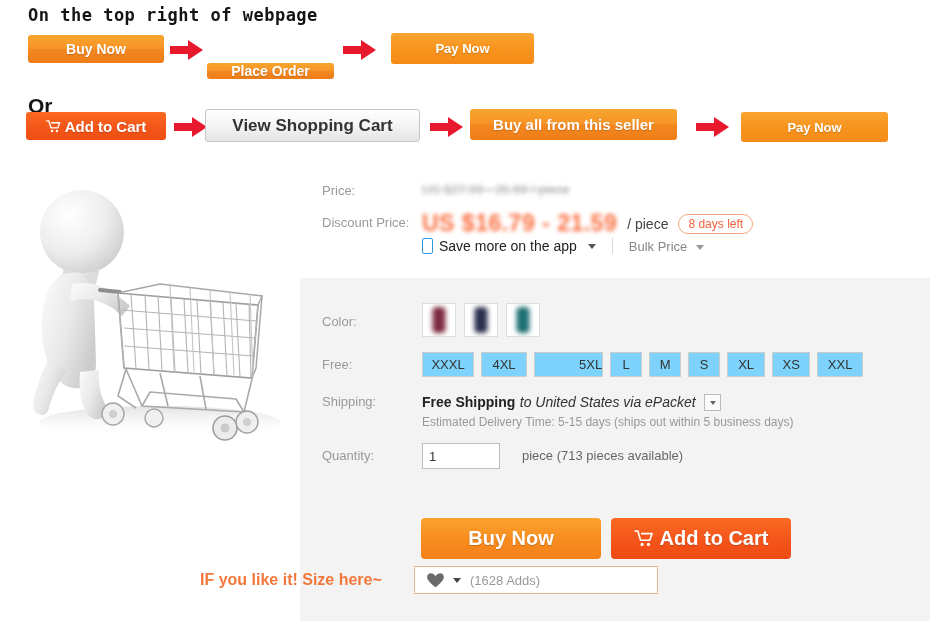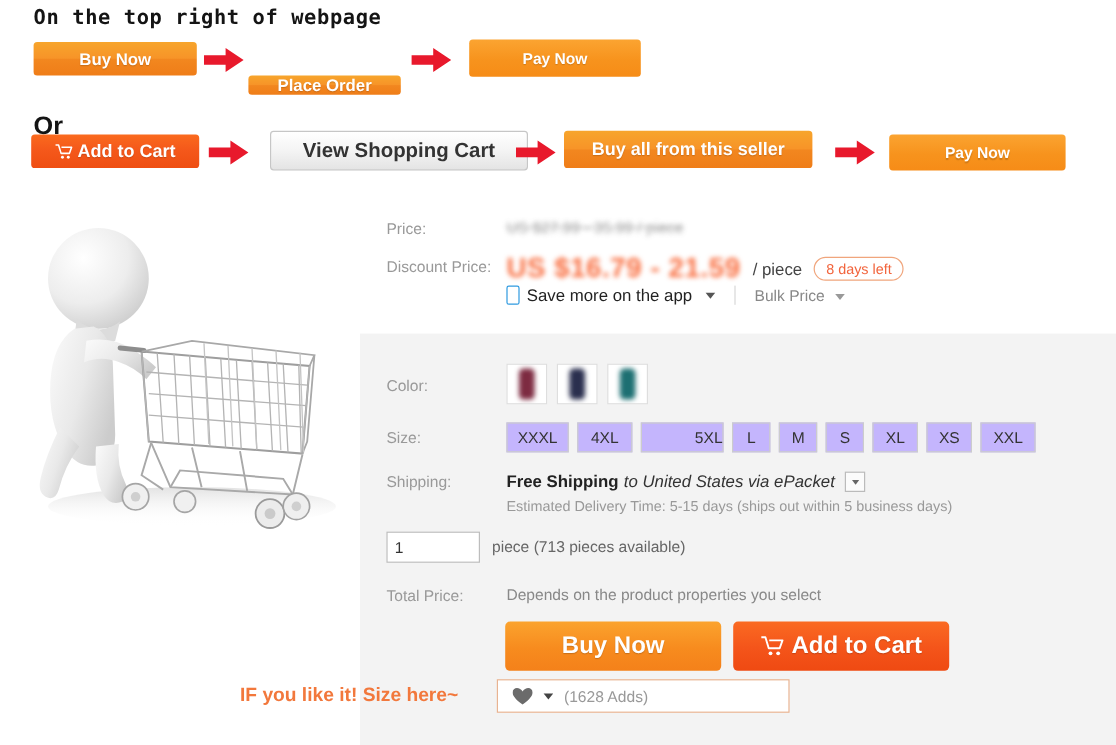--- a/index.html
+++ b/index.html
@@ -182,21 +182,21 @@
     top: 3px;
     transform: translateX(-50%);
     width: 13px;
     height: 26px;
     border-radius: 4px;
     filter: blur(2.4px);
   }
 
   .size-chip {
     border: 1px solid #cccccc;
-    background: #c4b5fd;
+    background: #7dd3fc;
     color: #333333;
     font-size: 13px;
     padding: 4px 0;
     min-width: 30px;
     text-align: center;
     margin-right: 7px;
     box-sizing: border-box;
   }
 
   .ship-strong {
@@ -228,21 +228,21 @@
     width: 78px;
     height: 26px;
     border: 1px solid #bdbdbd;
     background: #ffffff;
     font-size: 13px;
     color: #333333;
     padding: 0 6px;
     box-sizing: border-box;
     font-family: "Liberation Sans", sans-serif;
   }
-  .qty-note { color: #666666; font-size: 13px; margin-left: 10px; line-height: 26px; }
+  .qty-note { color: #666666; font-size: 13px; margin-left: 22px; line-height: 26px; }
   .total-note { color: #888888; font-size: 13px; }
 
   .cta {
     position: absolute;
     display: flex;
     align-items: center;
     justify-content: center;
     gap: 6px;
     color: #ffffff;
     font-weight: bold;
@@ -313,21 +313,21 @@
       <circle cx="7.2" cy="13.6" r="1.5" fill="#ffffff"></circle>
       <circle cx="13.2" cy="13.6" r="1.5" fill="#ffffff"></circle>
     </svg>
     <span>Add to Cart</span>
   </div>
 
   <svg class="arrow" style="left:172px; top:114px;" viewBox="0 0 38 26">
     <path d="M2 9 H20 V3 L35 13 L20 23 V17 H2 Z" fill="#e8192c"></path>
   </svg>
 
-  <div class="flowbtn flow-grey" style="left:205px; top:109px; width:215px; height:33px; font-size:17px;margin-left:20px;">
+  <div class="flowbtn flow-grey" style="left:205px; top:109px; width:215px; height:33px; font-size:17px;">
     <span>View Shopping Cart</span>
   </div>
 
   <svg class="arrow" style="left:428px; top:114px;" viewBox="0 0 38 26">
     <path d="M2 9 H20 V3 L35 13 L20 23 V17 H2 Z" fill="#e8192c"></path>
   </svg>
 
   <div class="flowbtn flow-orange" style="left:470px; top:109px; width:207px; height:31px; font-size:15px;">
     <span>Buy all from this seller</span>
   </div>
@@ -443,21 +443,21 @@
       <span class="caret"></span>
     </a>
     <span class="vdiv"></span>
     <a class="bulk-link" href="#" style="text-decoration:none;">
       <span>Bulk Price</span>
       <span class="caret" style="border-top-color:#999999;"></span>
     </a>
   </div>
 
   <div class="row" style="left:322px; top:352px; align-items:center;">
-    <div class="row-label">Size:</div>
+    <div class="row-label">Free:</div>
     <div id="size-options" style="display:flex; align-items:center;">
         <div class="size-chip" style="min-width: 52px;">XXXL</div>
         <div class="size-chip" style="min-width: 46px;">4XL</div>
         <div class="size-chip" style="min-width: 46px; padding-left: 44px;">5XL</div>
         <div class="size-chip" style="min-width: 32px;">L</div>
         <div class="size-chip" style="min-width: 32px;">M</div>
         <div class="size-chip" style="min-width: 32px;">S</div>
         <div class="size-chip" style="min-width: 38px;">XL</div>
         <div class="size-chip" style="min-width: 38px;">XS</div>
         <div class="size-chip" style="min-width: 46px;">XXL</div>
@@ -470,28 +470,25 @@
       <span class="ship-strong">Free Shipping</span>
       <span class="ship-rest">to  United States via ePacket</span>
       <span class="select-caret">
           <i></i>
         </span>
       <span class="ship-sub">Estimated Delivery Time: 5-15 days (ships out within 5 business days)</span>
     </div>
   </div>
 
   <div class="row" style="left:322px; top:443px; align-items:center;">
+    <div class="row-label" style="line-height:26px;">Quantity:</div>
     <input class="qty-input" type="text" value="1" style="">
     <span class="qty-note">piece (713 pieces available)</span>
   </div>
 
-  <div class="row" style="left:322px; top:488px;">
-    <div class="row-label">Total Price:</div>
-    <span class="total-note">Depends on the product properties you select</span>
-  </div>
 
   <div class="cta cta-buy" style="left:421px; top:518px; width:180px; height:41px;">
     <span>Buy Now</span>
   </div>
 
   <div class="cta cta-add" style="left:611px; top:518px; width:180px; height:41px;">
     <svg width="20" height="17" viewBox="0 0 18 16" style="flex:none;">
       <path d="M0 1 h3.2 l2.6 8.6 h8.6 l2.2 -6.2 h-10.4" fill="none" stroke="#ffffff" stroke-width="1.5" stroke-linejoin="round"></path>
       <circle cx="7.2" cy="13.6" r="1.5" fill="#ffffff"></circle>
       <circle cx="13.2" cy="13.6" r="1.5" fill="#ffffff"></circle>

